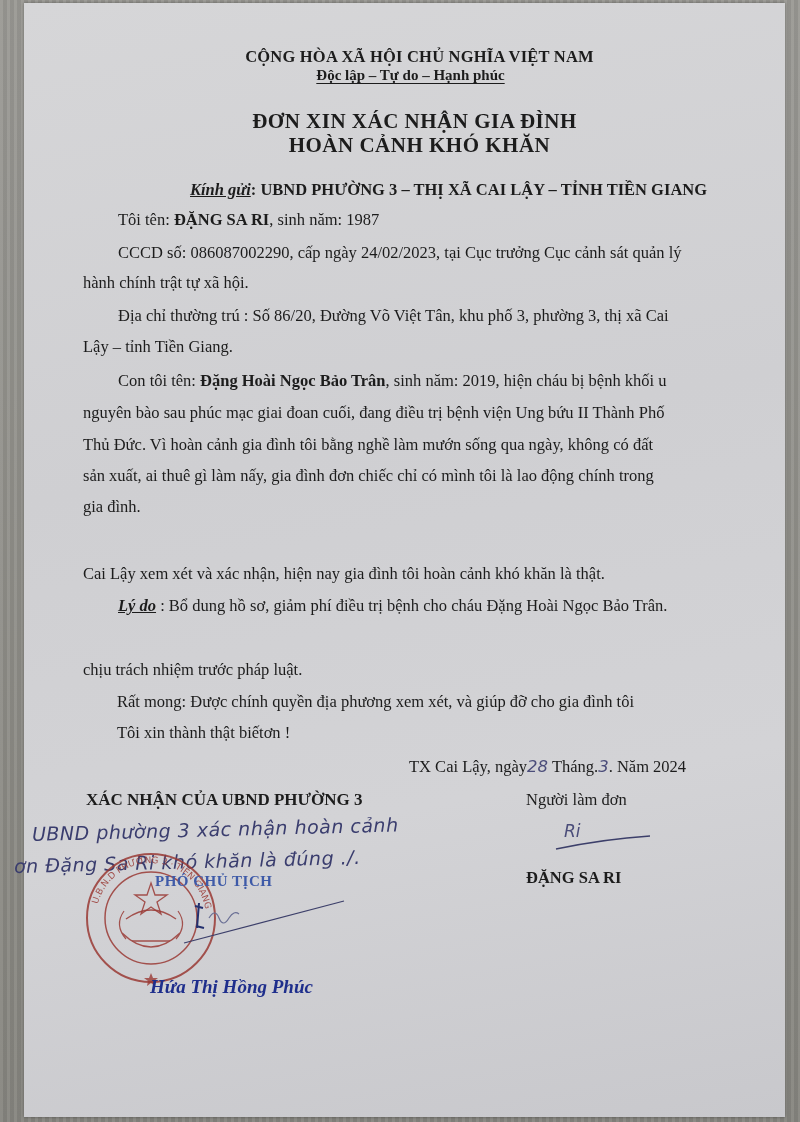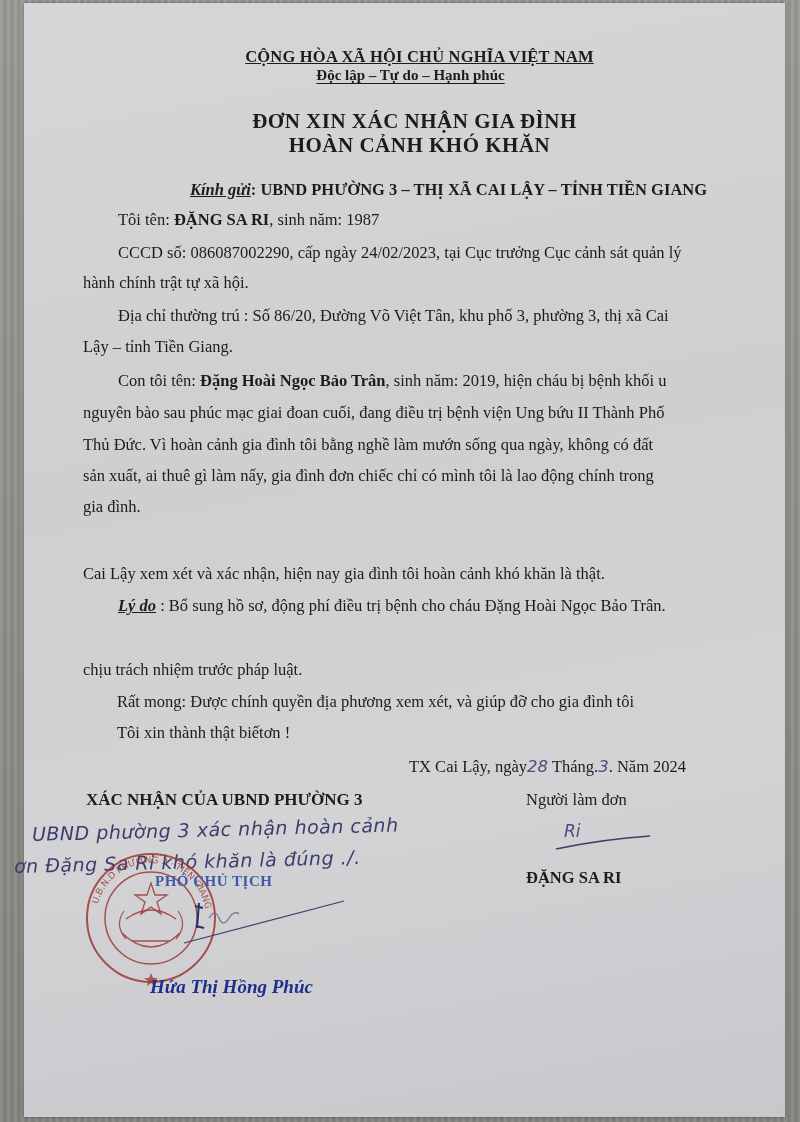--- a/index.html
+++ b/index.html
@@ -16,21 +16,21 @@
       linear-gradient(180deg, #9a9994, #86857f);
   }
   .paper {
     position: absolute; left: 24px; top: 3px; width: 761px; height: 1114px;
     background: linear-gradient(170deg, #d6d6d8 0%, #cfcfd2 40%, #d3d3d6 70%, #c8c8cc 100%);
     box-shadow: 0 0 3px rgba(0,0,0,0.35);
   }
   .abs { position: absolute; white-space: nowrap; }
   .nation {
     left: 0; right: 0; top: 44px; text-align: center;
-    font-weight: bold; font-size: 16.5px; letter-spacing: 0.2px; padding-left: 30px; text-decoration: underline;
+    font-weight: bold; font-size: 16.5px; letter-spacing: 0.2px; padding-left: 30px;
   }
   .motto {
     left: 0; right: 0; top: 64px; text-align: center;
     font-weight: bold; font-size: 15px; padding-left: 12px;
   }
   .motto span { text-decoration: underline; text-underline-offset: 3px; }
   .title1, .title2 {
     left: 0; right: 0; text-align: center; font-weight: bold; font-size: 21px;
     letter-spacing: 0.5px; padding-left: 30px;
   }
@@ -90,21 +90,21 @@
     <span>Con tôi tên: </span><span class="b">Đặng Hoài Ngọc Bảo Trân</span><span>, sinh năm: 2019, hiện cháu bị bệnh khối u</span>
   </div>
   <div class="abs line" style="left:59px; top:400px;">nguyên bào sau phúc mạc giai đoan cuối, đang điều trị bệnh viện Ung bứu II Thành Phố</div>
   <div class="abs line" style="left:59px; top:432px;">Thủ Đức. Vì hoàn cảnh gia đình tôi bằng nghề làm mướn sống qua ngày, không có đất</div>
   <div class="abs line" style="left:59px; top:463px;">sản xuất, ai thuê gì làm nấy, gia đình đơn chiếc chỉ có mình tôi là lao động chính trong</div>
   <div class="abs line" style="left:59px; top:494px;">gia đình.</div>
 
   <div class="abs line" style="left:59px; top:561px;">Cai Lậy  xem xét và xác nhận, hiện nay gia đình tôi hoàn cảnh khó khăn là thật.</div>
 
   <div class="abs line" style="left:94px; top:593px;">
-    <span class="lydo-lbl">Lý do</span><span> : Bổ sung hồ sơ, động phí điều trị bệnh cho cháu Đặng Hoài Ngọc Bảo Trân.</span>
+    <span class="lydo-lbl">Lý do</span><span> : Bổ dung hồ sơ, giảm phí điều trị bệnh cho cháu Đặng Hoài Ngọc Bảo Trân.</span>
   </div>
 
   <div class="abs line" style="left:59px; top:657px;">chịu trách nhiệm trước pháp luật.</div>
 
   <div class="abs line" style="left:93px; top:689px;">Rất mong: Được chính quyền địa phương xem xét, và giúp đỡ cho gia đình tôi</div>
   <div class="abs line" style="left:93px; top:720px;">Tôi xin thành thật biếtơn !</div>
 
   <div class="abs line" style="left:385px; top:754px;">
     <span>TX Cai Lậy, ngày</span><span class="date-hand">28</span><span> Tháng.</span><span class="date-hand">3</span><span>. Năm 2024</span>
   </div>

